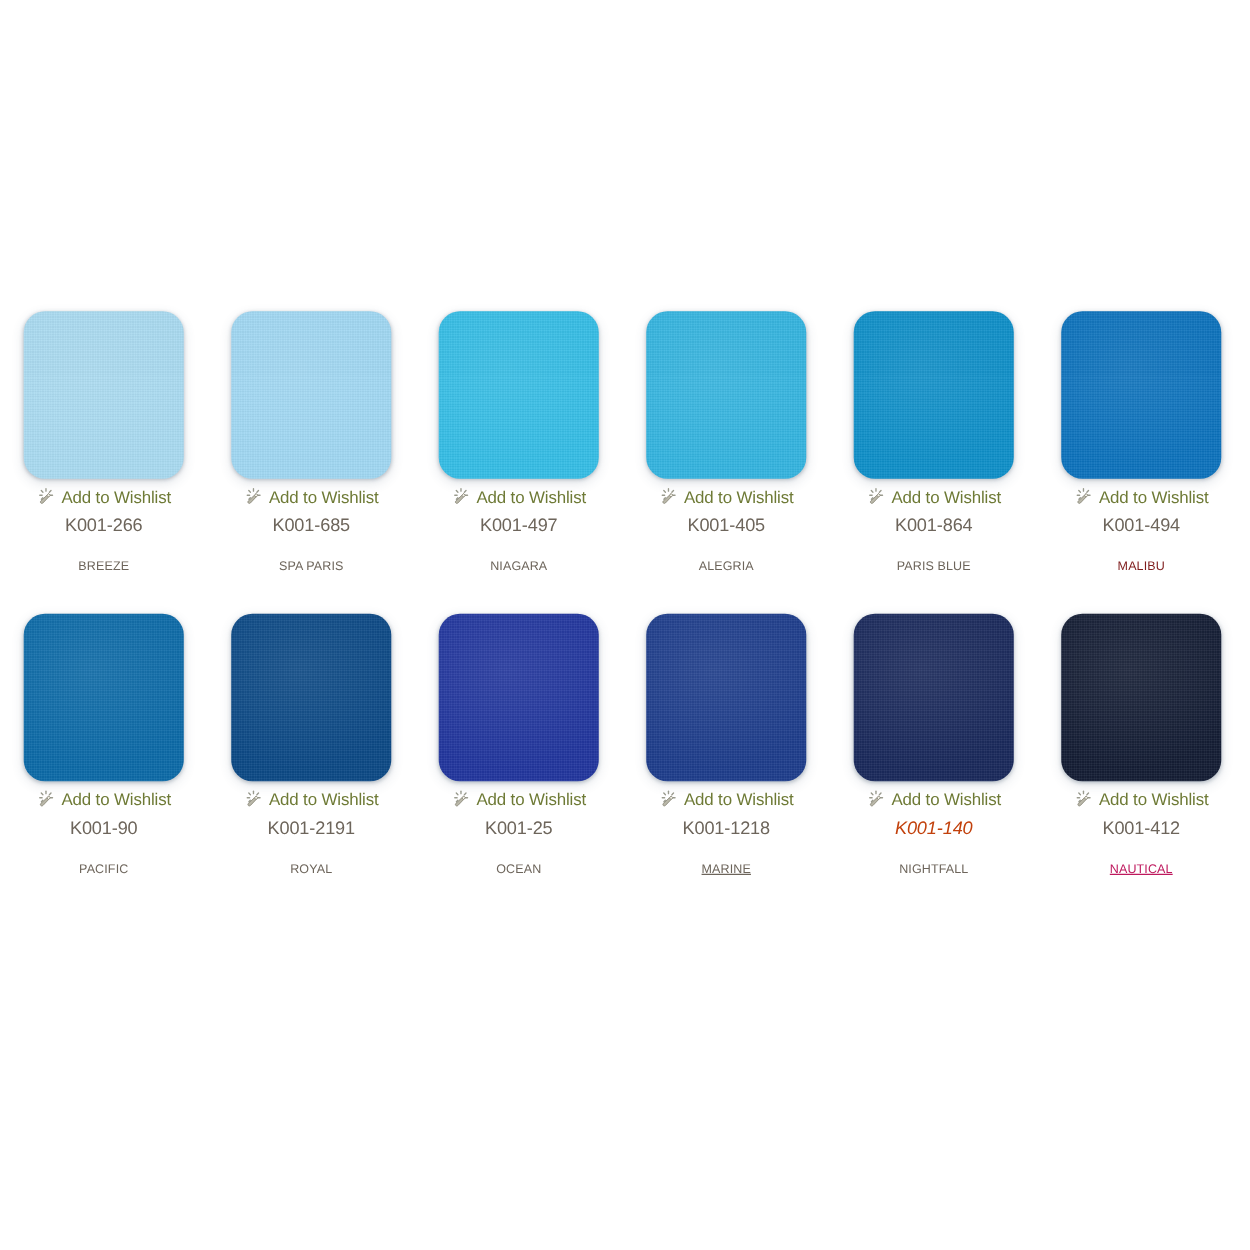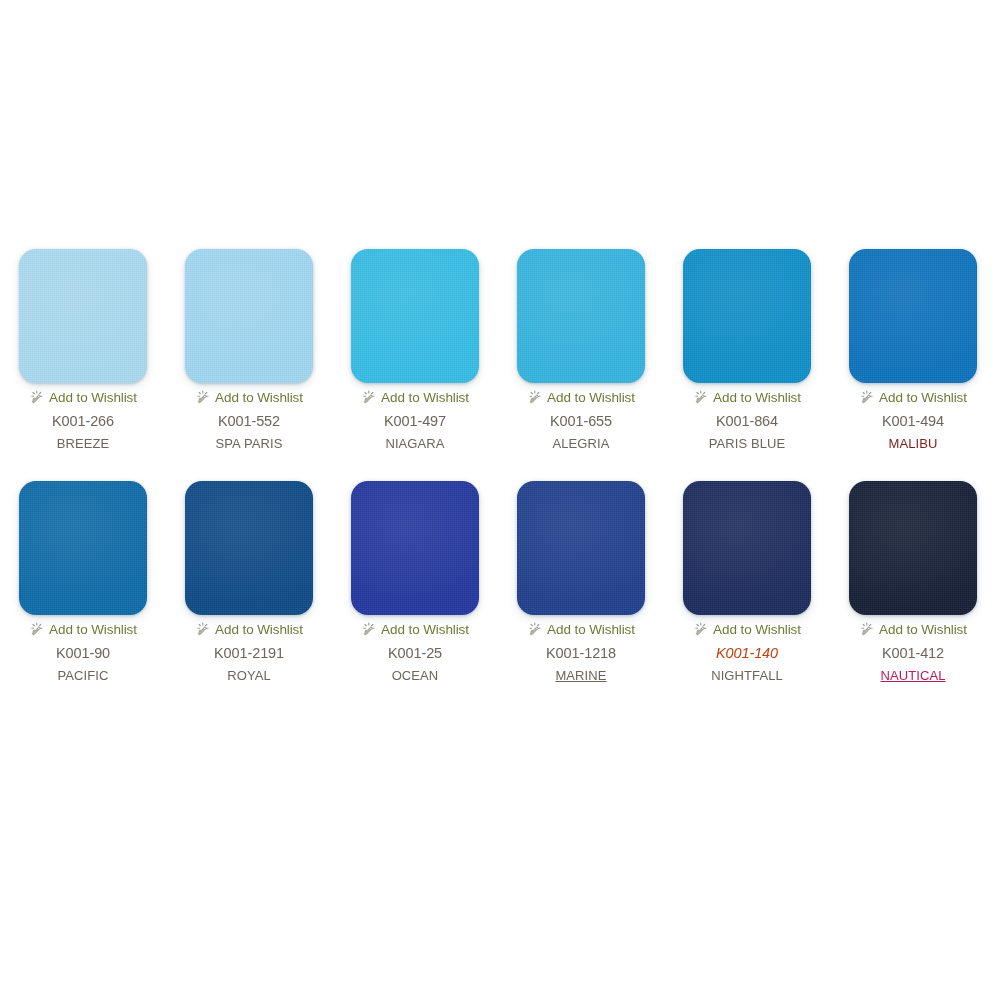--- a/index.html
+++ b/index.html
@@ -122,22 +122,22 @@
   .swatch-code {
     margin-top: 6px;
     font-size: 14.5px;
     line-height: 18px;
     color: #6d655b;
     white-space: nowrap;
     letter-spacing: -0.1px;
   }
 
   .swatch-name {
-    margin-top: 5px;
-    font-size: 13px;
+    margin-top: 15px;
+    font-size: 10px;
     line-height: 18px;
     color: #6d655b;
     white-space: nowrap;
     letter-spacing: 0.1px;
   }
 </style>
 </head>
 <body style="background-color: rgb(255, 255, 255);">
 
 <div id="swatch-page">
@@ -182,21 +182,21 @@
               <line x1="13.9" y1="6.6" x2="11.9" y2="6.6"></line>
                 <line x1="4.3" y1="2.6" x2="5.7" y2="4.0"></line>
               <line x1="3.0" y1="6.6" x2="5.0" y2="6.6"></line>
                 <line x1="4.4" y1="10.0" x2="5.6" y2="8.8"></line>
             </g>
             <path d="M10.6 5.2 L12.0 6.6 L5.7 13.2 C5.2 13.7 4.3 13.7 3.9 13.2 C3.4 12.8 3.4 12.0 3.9 11.5 Z" fill="#b9b7a8" stroke="#8d8b7c" stroke-width="0.75" stroke-linejoin="round"></path>
             <path d="M10.6 5.2 L12.0 6.6 L10.5 8.2 L9.1 6.7 Z" fill="#f2f1e8" stroke="#8d8b7c" stroke-width="0.7"></path>
           </svg>
           <span class="wishlist-label" style="color: rgb(110, 122, 54);">Add to Wishlist</span>
         </div>
-        <div class="swatch-code" style="color: rgb(109, 101, 91);">K001-552</div>
+        <div class="swatch-code" style="color: rgb(109, 101, 91);">K001-685</div>
         <div class="swatch-name" style="color: rgb(109, 101, 91);">SPA PARIS</div>
       </div>
 
       <div class="swatch-cell">
         <div class="chip-wrap">
           <div class="chip" style="background-color: rgb(53, 189, 229);"></div>
           <div class="chip-texture"></div>
         </div>
         <div class="wishlist-row">
           <svg class="wand-icon" viewBox="0 0 16 16">
@@ -230,21 +230,21 @@
               <line x1="13.9" y1="6.6" x2="11.9" y2="6.6"></line>
                 <line x1="4.3" y1="2.6" x2="5.7" y2="4.0"></line>
               <line x1="3.0" y1="6.6" x2="5.0" y2="6.6"></line>
                 <line x1="4.4" y1="10.0" x2="5.6" y2="8.8"></line>
             </g>
             <path d="M10.6 5.2 L12.0 6.6 L5.7 13.2 C5.2 13.7 4.3 13.7 3.9 13.2 C3.4 12.8 3.4 12.0 3.9 11.5 Z" fill="#b9b7a8" stroke="#8d8b7c" stroke-width="0.75" stroke-linejoin="round"></path>
             <path d="M10.6 5.2 L12.0 6.6 L10.5 8.2 L9.1 6.7 Z" fill="#f2f1e8" stroke="#8d8b7c" stroke-width="0.7"></path>
           </svg>
           <span class="wishlist-label" style="color: rgb(110, 122, 54);">Add to Wishlist</span>
         </div>
-        <div class="swatch-code" style="color: rgb(109, 101, 91);">K001-655</div>
+        <div class="swatch-code" style="color: rgb(109, 101, 91);">K001-405</div>
         <div class="swatch-name" style="color: rgb(109, 101, 91);">ALEGRIA</div>
       </div>
 
       <div class="swatch-cell">
         <div class="chip-wrap">
           <div class="chip" style="background-color: rgb(14, 143, 200);"></div>
           <div class="chip-texture"></div>
         </div>
         <div class="wishlist-row">
           <svg class="wand-icon" viewBox="0 0 16 16">

